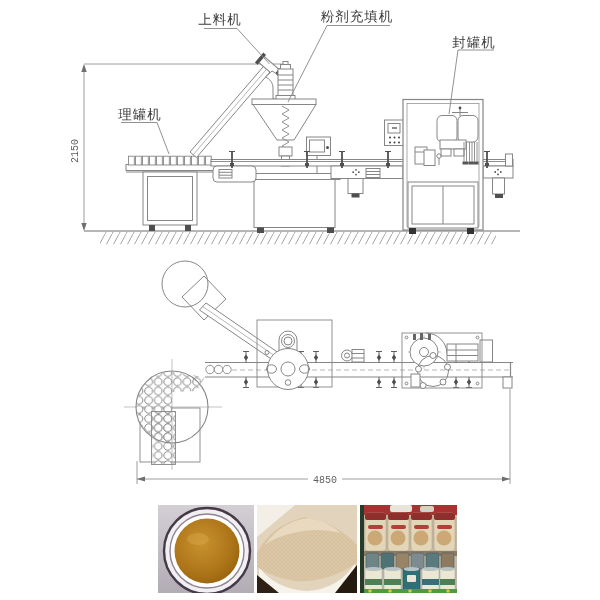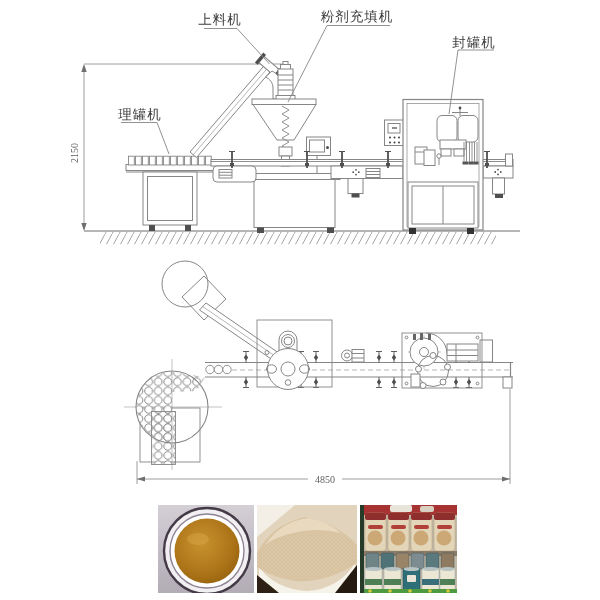--- a/index.html
+++ b/index.html
@@ -1,17 +1,17 @@
 <!DOCTYPE html>
 <html><head>
 <meta charset="utf-8">
 <style>
   html,body{margin:0;padding:0;background:#fff;}
   .canvas{position:relative;width:600px;height:600px;background:#ffffff;overflow:hidden;
-          font-family:Liberation Serif, serif;border-radius:22px;}
+          font-family:Liberation Mono, monospace;border-radius:22px;}
   .drawing{position:absolute;left:0;top:0;}
   .photo{position:absolute;top:505px;height:88px;overflow:hidden;}
   .photo svg{display:block;}
   #photo1{left:158px;width:96px;}
   #photo2{left:257px;width:100px;}
   #photo3{left:360px;width:97px;}
   text.cn{font-size:13.5px;fill:#3a3a3a;letter-spacing:1px;}
   text.dim{font-size:10px;fill:#5f5f5f;}
 </style>
 </head>

